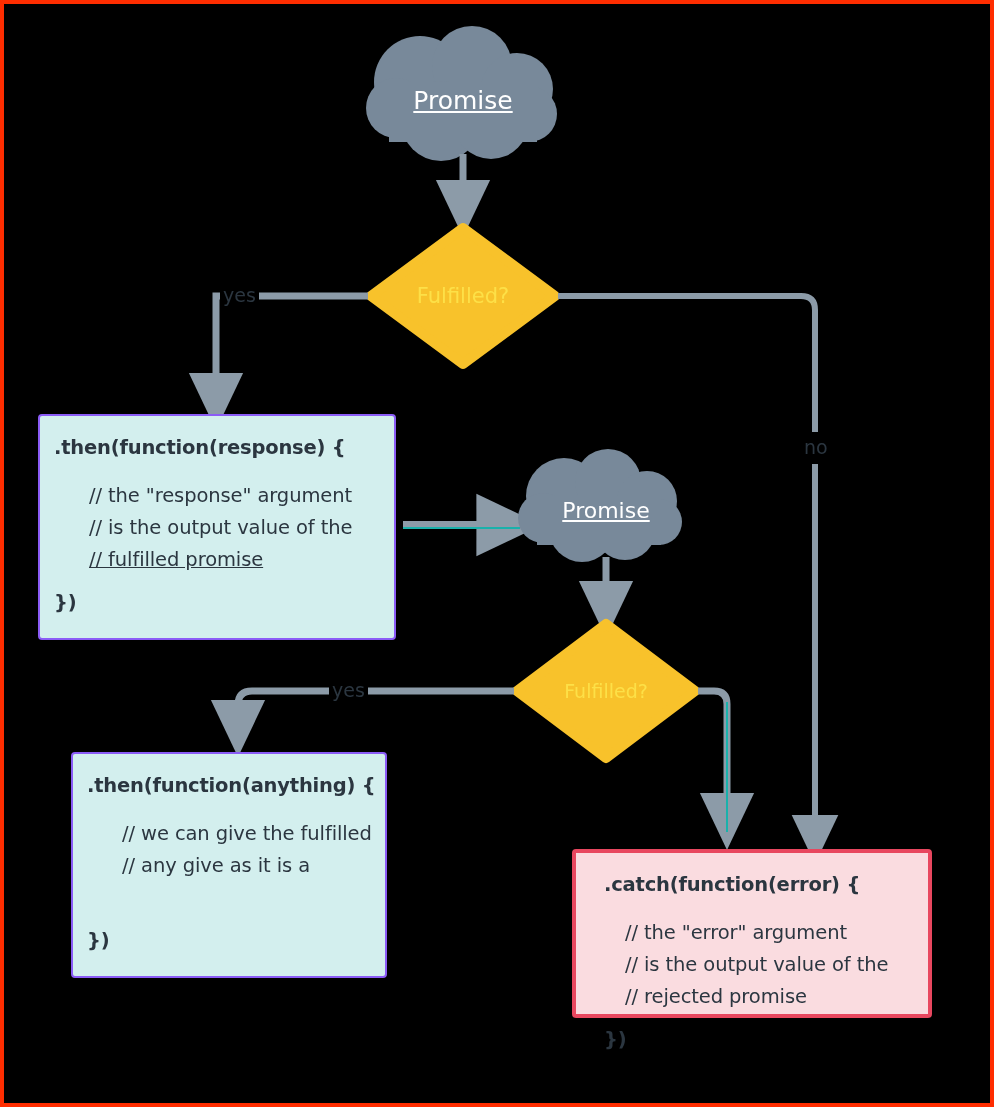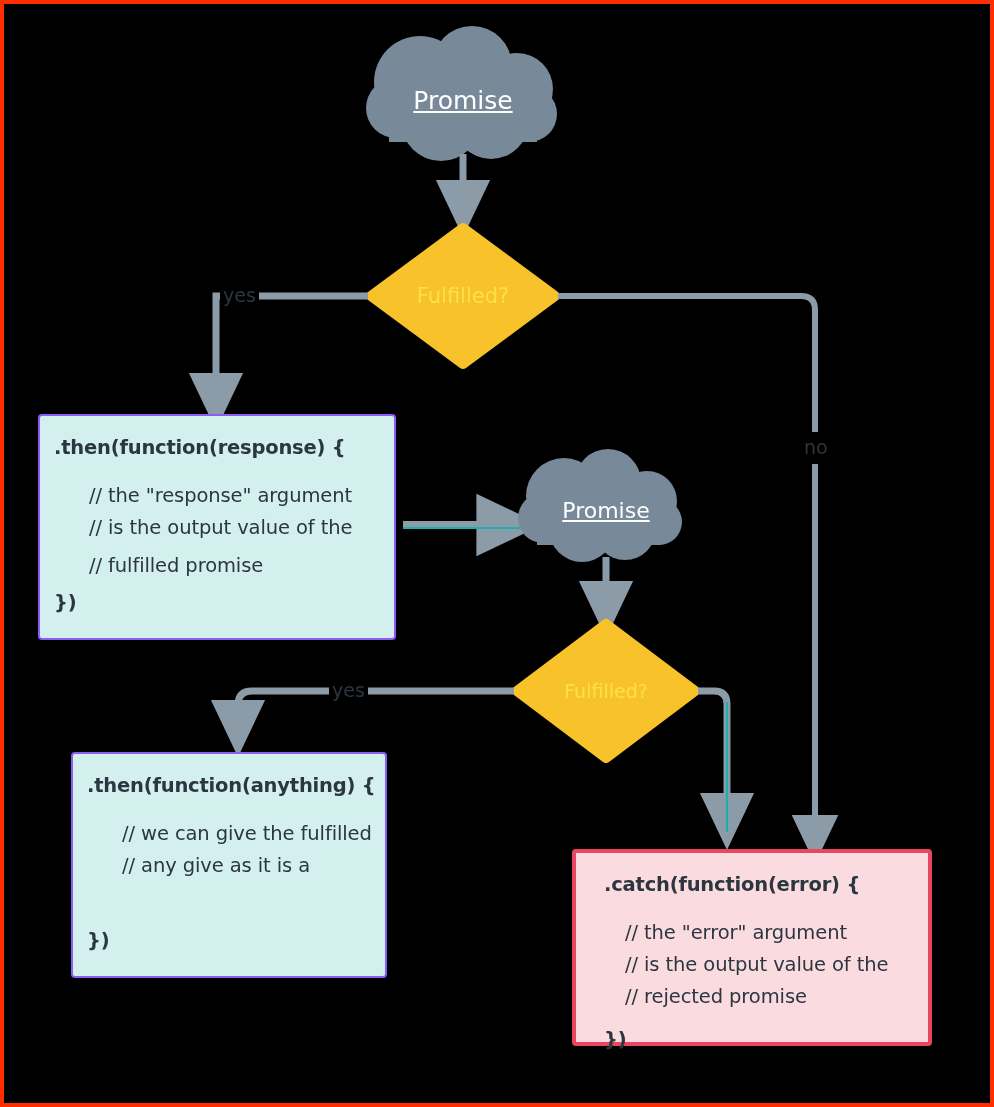--- a/index.html
+++ b/index.html
@@ -172,32 +172,32 @@
   <div class="node-text diamond-text small" style="left:517px; top:678px; width:170px;">Fulfilled?</div>
 
   <div class="edge-label" style="left:216px; top:282px;">yes</div>
   <div class="edge-label" style="left:797px; top:434px;">no</div>
   <div class="edge-label" style="left:325px; top:677px;">yes</div>
 
   <div class="codebox teal" style="left:34px; top:410px; width:358px; height:226px;">
     <div class="code-line code-head" style="position:absolute; left:14px; top:22px;">.then(function(response) {</div>
     <div class="code-line code-comment" style="position:absolute; left:49px; top:70px;">// the "response" argument</div>
     <div class="code-line code-comment" style="position:absolute; left:49px; top:102px;">// is the output value of the</div>
-    <div class="code-line code-comment" style="position:absolute; left:49px; top:140px;">// fulfilled promise</div>
+    <div class="code-line code-comment" style="position:absolute; left:49px; top:134px;text-decoration:underline;">// fulfilled promise</div>
     <div class="code-line code-tail" style="position:absolute; left:14px; top:177px;">})</div>
   </div>
 
   <div class="codebox teal" style="left:67px; top:748px; width:316px; height:226px;">
     <div class="code-line code-head" style="position:absolute; left:14px; top:22px;">.then(function(anything) {</div>
     <div class="code-line code-comment" style="position:absolute; left:49px; top:70px;">// we can give the fulfilled</div>
     <div class="code-line code-comment" style="position:absolute; left:49px; top:102px;">// any give as it is a</div>
     <div class="code-line code-tail" style="position:absolute; left:14px; top:177px;">})</div>
   </div>
 
-  <div class="codebox pink" style="left:568px; top:845px; width:360px; height:197px;">
+  <div class="codebox pink" style="left:568px; top:845px; width:360px; height:169px;">
     <div class="code-line code-head" style="position:absolute; left:28px; top:22px;">.catch(function(error) {</div>
     <div class="code-line code-comment" style="position:absolute; left:49px; top:70px;">// the "error" argument</div>
     <div class="code-line code-comment" style="position:absolute; left:49px; top:102px;">// is the output value of the</div>
     <div class="code-line code-comment" style="position:absolute; left:49px; top:134px;">// rejected promise</div>
     <div class="code-line code-tail" style="position:absolute; left:28px; top:177px;">})</div>
   </div>
 
 </div>
 
 </body></html>

